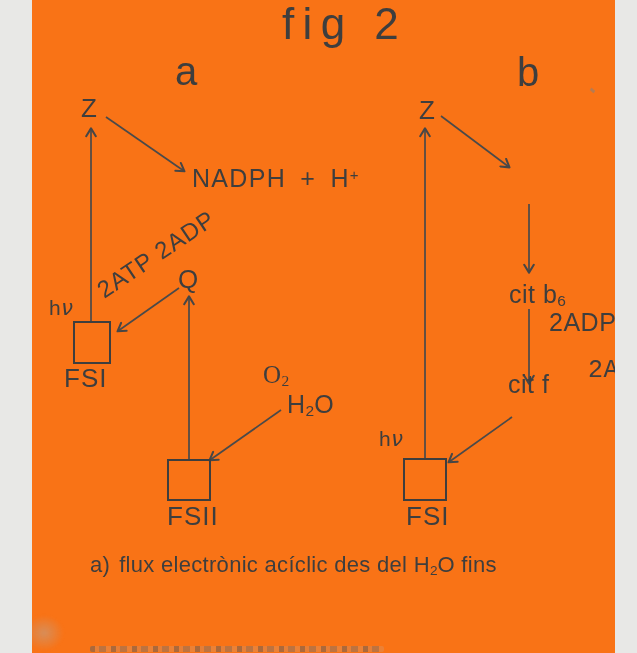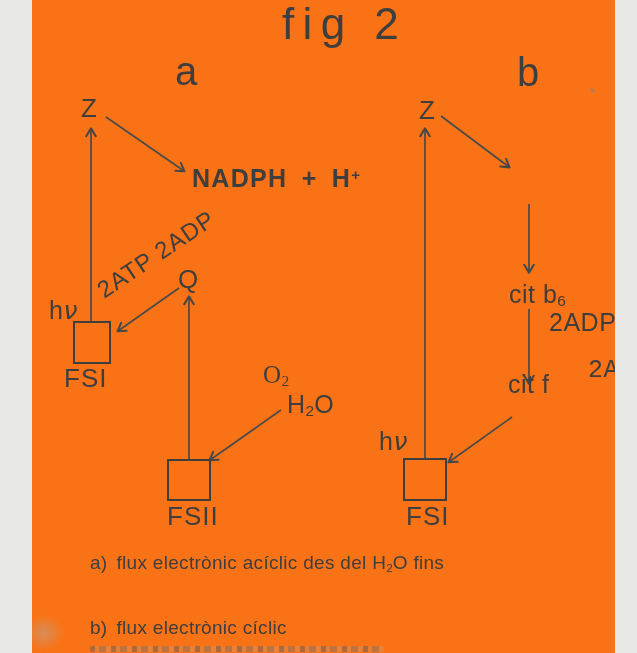--- a/index.html
+++ b/index.html
@@ -16,22 +16,22 @@
     position:absolute;
     white-space:nowrap;
     line-height:1.05;
     letter-spacing:0.5px;
     color:#3e3e3e;
   }
   .title{font-size:44px;letter-spacing:0.19em;}
   .panel-label{font-size:40px;}
   .node{font-size:26px;}
   .mol{font-size:25px;}
-  .small{font-size:25px;text-align:right;}
-  .caption{font-size:19px;letter-spacing:0.3px;}
+  .small{font-size:21px;text-align:right;}
+  .caption{font-size:22px;letter-spacing:0.3px;}
   .sub{font-size:0.62em;vertical-align:-0.22em;letter-spacing:0;}
   .sup{font-size:0.6em;vertical-align:0.5em;letter-spacing:0;}
   .nu{font-style:italic;font-family:"DejaVu Sans",sans-serif;}
   .rot{transform:translate(-50%,-50%) rotate(-34deg);font-size:24px;letter-spacing:1px;}
   .prefix{margin-right:9px;}
   .wordsp{word-spacing:6px;}
   svg.lines{position:absolute;left:0;top:0;}
   .artifact{position:absolute;pointer-events:none;}
   .bottom-strip{
     left:58px;top:646px;width:294px;height:6px;
@@ -82,21 +82,21 @@
     <line x1="480" y1="417" x2="417" y2="462" stroke="#4a4a4a" stroke-width="1.7" marker-end="url(#ah)"></line>
     <rect x="372" y="459" width="42" height="41" fill="none" stroke="#3e3e3e" stroke-width="2"></rect>
   </svg>
 
   <div class="t title" style="left:250px;top:1px;">fig 2</div>
   <div class="t panel-label" style="left:143px;top:50px;">a</div>
   <div class="t panel-label" style="left:485px;top:51px;">b</div>
 
   <div class="t node" style="left:49px;top:95px;">Z</div>
 
-  <div class="t mol wordsp" style="left:160px;top:165px;letter-spacing:1.3px;font-weight:bold;"><span>NADPH + H</span><span class="sup">+</span></div>
+  <div class="t mol wordsp" style="left:160px;top:165px;letter-spacing:1.3px;"><span>NADPH + H</span><span class="sup">+</span></div>
 
   <div class="t rot" style="left:124px;top:254px;">2ATP 2ADP</div>
 
   <div class="t node" style="left:146px;top:266px;">Q</div>
 
   <div class="t small" style="left:17px;top:297px;"><span>h</span><span class="nu">ν</span></div>
 
   <div class="t node" style="left:32px;top:365px;letter-spacing:1px;">FSI</div>
 
   <div class="t mol" style="left:231px;top:362px;font-family:Liberation Serif, serif;"><span>O</span><span class="sub">2</span></div>
@@ -116,19 +116,18 @@
 
   <div class="t mol" style="left:476px;top:371px;">cit f</div>
 
   <div class="t small" style="left:347px;top:428px;"><span>h</span><span class="nu">ν</span></div>
 
   <div class="t node" style="left:374px;top:503px;letter-spacing:1px;">FSI</div>
 
   <div class="t caption" style="left:58px;top:553px;"><span class="prefix">a)</span><span>flux electrònic acíclic des del H</span><span class="sub">2</span><span>O fins</span></div>
 
 
-  <div class="t caption" style="left:58px;top:618px;"><span class="prefix">b)</span><span>flux electrònic cíclic</span></div>
 
   <div class="artifact bottom-strip"></div>
   <div class="artifact left-smudge"></div>
   <div class="artifact speck"></div>
 
 </div>
 
 </body></html>

